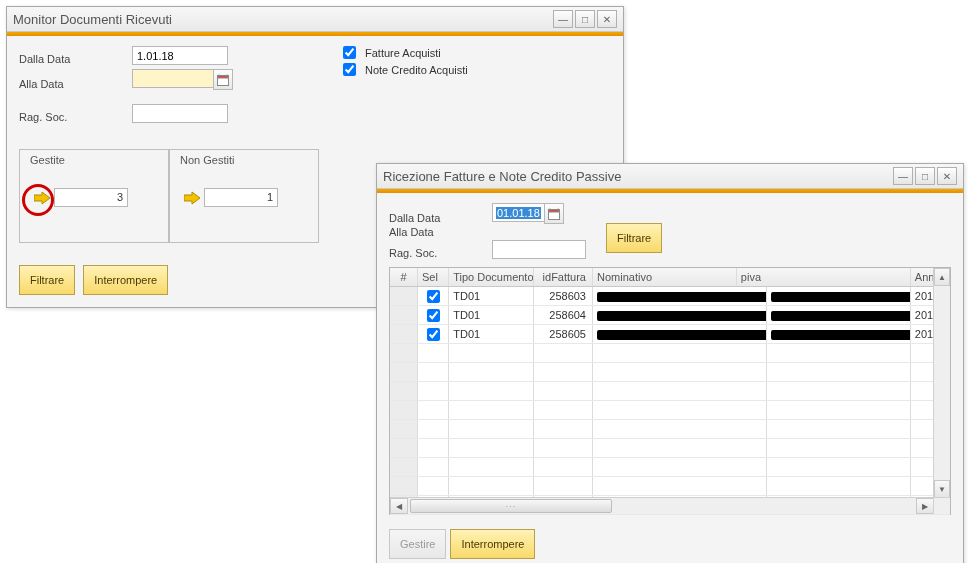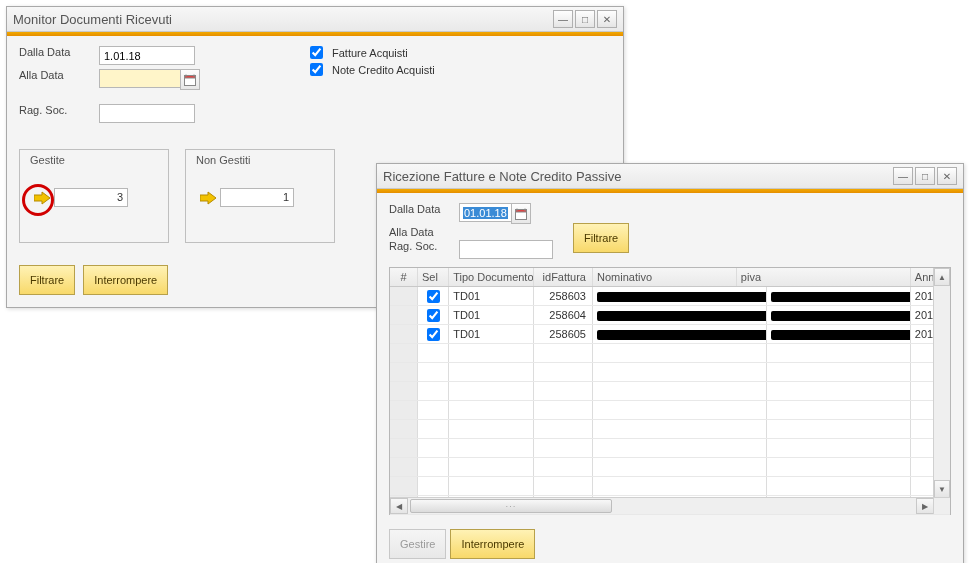--- a/index.html
+++ b/index.html
@@ -68,21 +68,21 @@
   .date-combo .date-btn {
     width:18px; height:19px;
     border:1px solid #b7b7b7;
     background: linear-gradient(#fefefe,#e7e7e7);
     display:flex;align-items:center;justify-content:center;
   }
   .date-btn svg { display:block; }
   input.req {
     background:#fff5c9;
   }
-  .row { margin-bottom:4px; display:flex; align-items:flex-start; }
+  .row { margin-bottom:4px; display:flex; align-items:flex-end;gap:33px; }
   .chk {
     display:flex; align-items:center; gap:9px;
     margin-bottom:4px;
   }
   .chk input[type=checkbox]{ margin:0; }
   .groupbox {
     border:1px solid #bfbfbf;
     background:#f4f4f4;
     position:relative;
     padding:22px 14px 14px 14px;
@@ -265,21 +265,21 @@
           <input type="checkbox" checked="" style="">
           <span>Fatture Acquisti</span>
         </div>
         <div class="chk">
           <input type="checkbox" checked="" style="">
           <span>Note Credito Acquisti</span>
         </div>
       </div>
     </div>
 
-    <div style="display:flex; gap:16px; margin-top:22px;">
+    <div style="display:flex; gap:0; margin-top:22px;">
       <div class="groupbox" style="width:120px; height:56px; position:relative;">
         <span class="legend">Gestite</span>
         <div class="red-ring" style="left:2px; top:34px;"></div>
         <div style="margin-top:16px; display:flex; align-items:center; gap:4px;">
           <span class="arrow-icon">
             <svg width="16" height="14" viewBox="0 0 16 14">
               <polygon points="0,4 8,4 8,1 16,7 8,13 8,10 0,10" fill="#f2c200" stroke="#b58a00"></polygon>
             </svg>
           </span>
           <span class="count-box">3</span>

